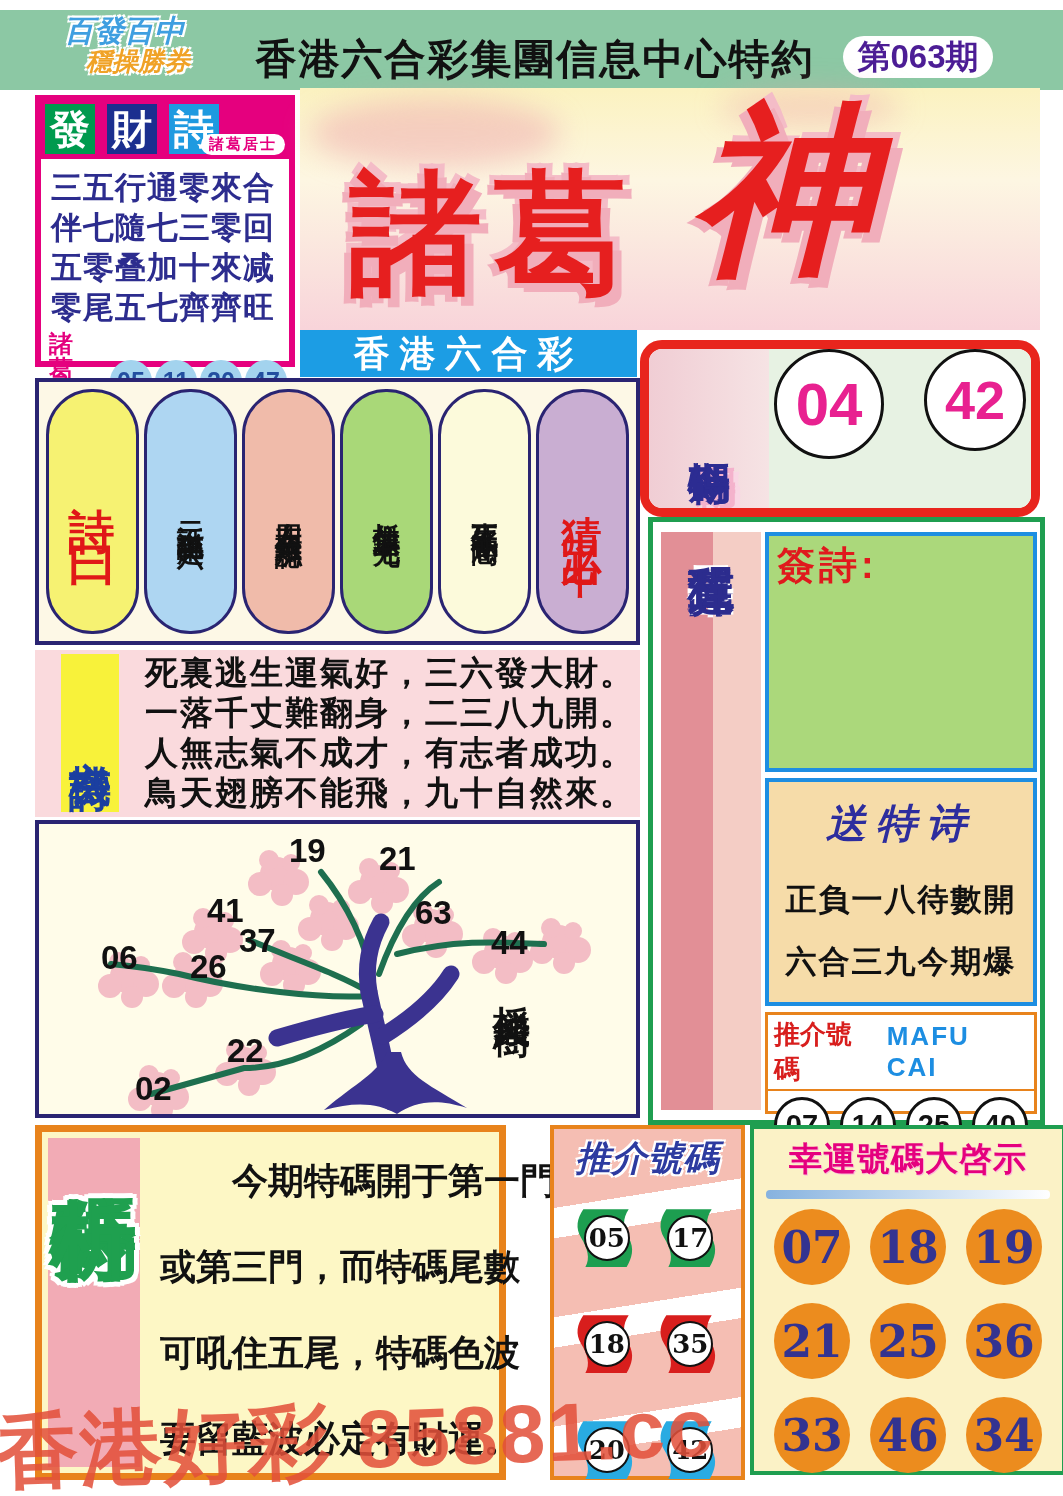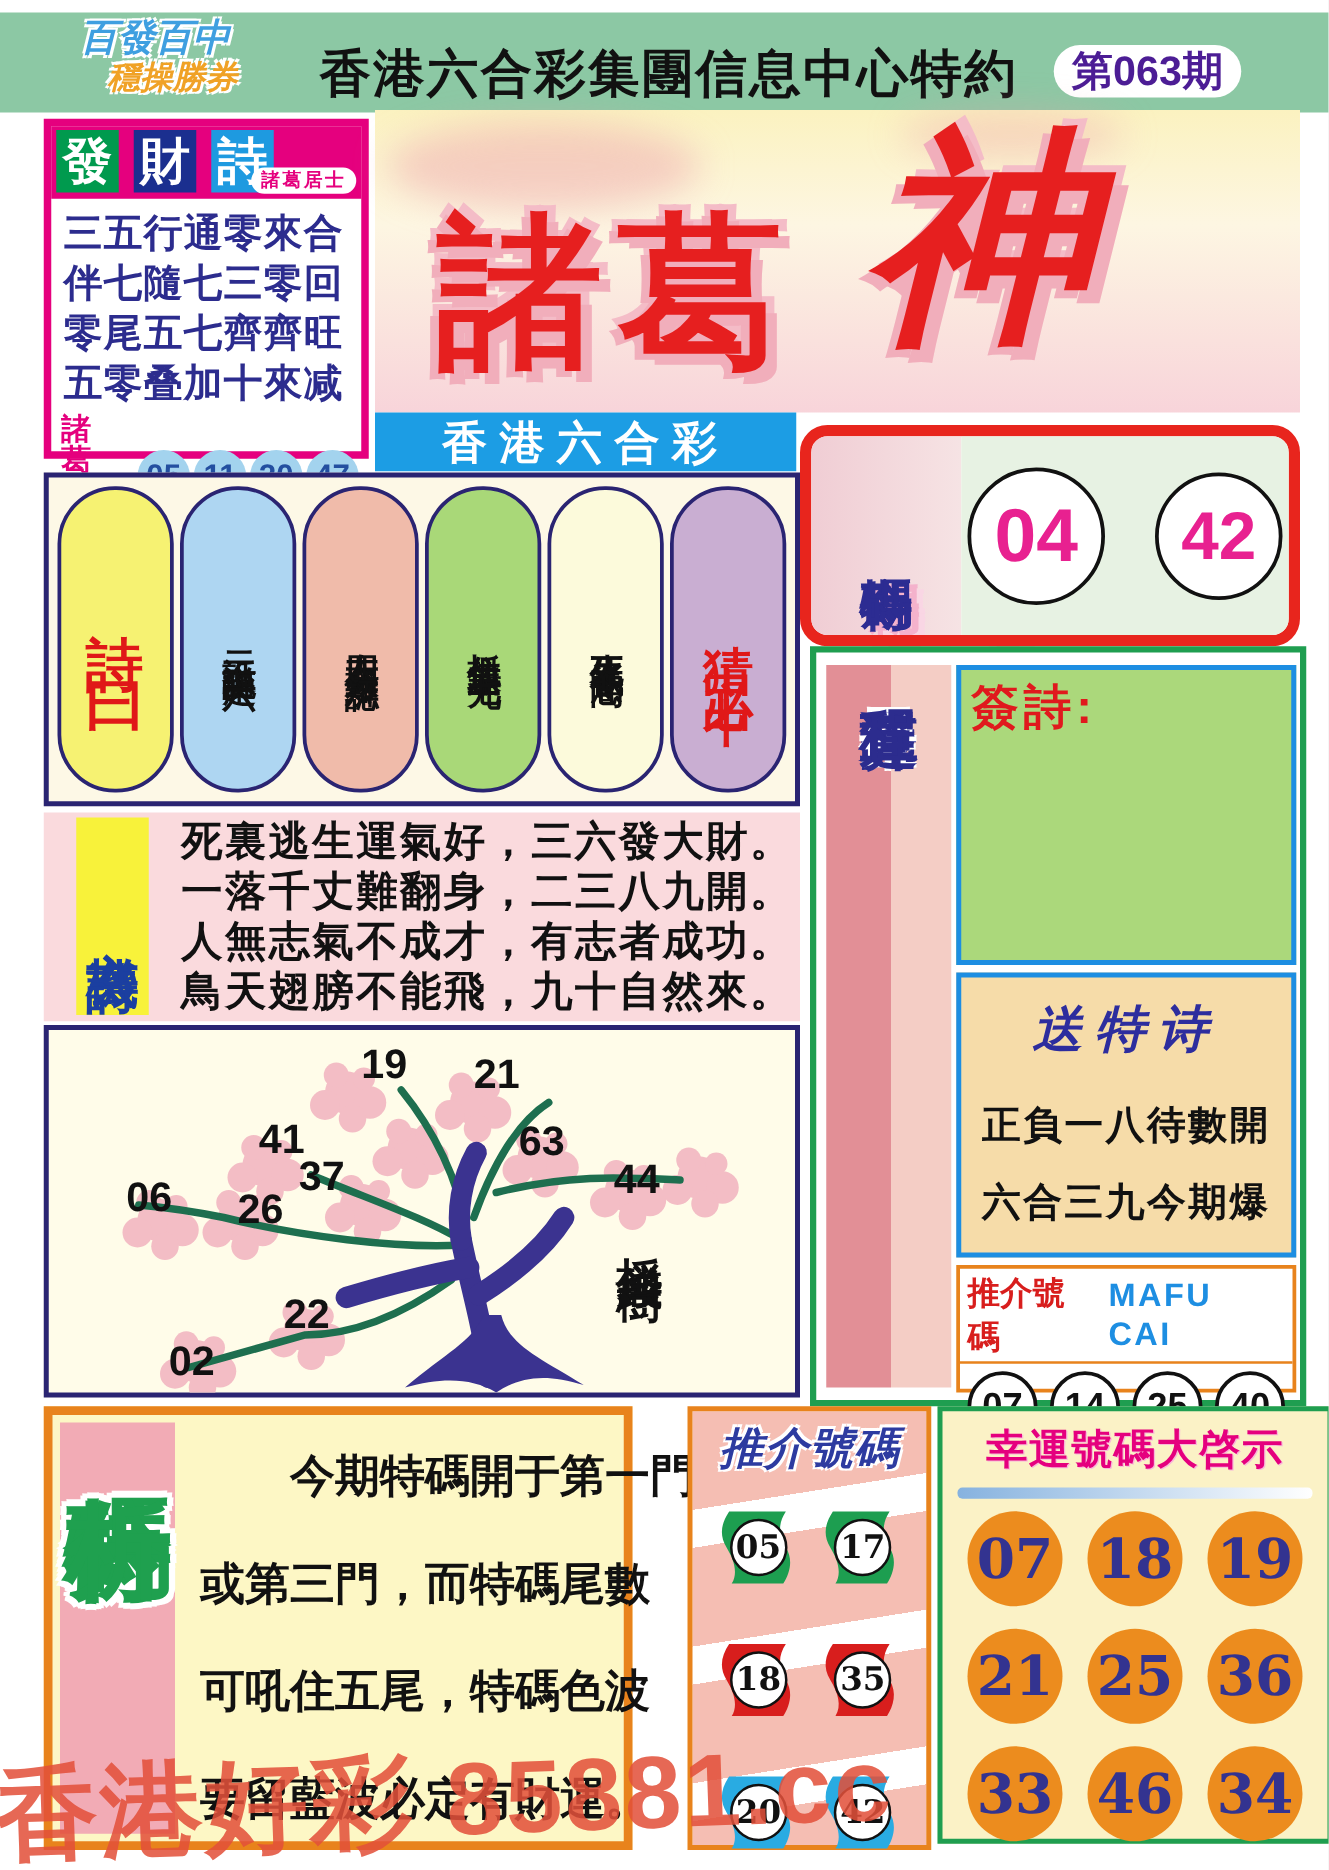--- a/index.html
+++ b/index.html
@@ -43,21 +43,21 @@
          text-shadow:10px 10px 0 #f1aebb,-8px 6px 0 #f1aebb,8px -6px 0 #f4bcc7;}
   .banner{left:300px;top:330px;width:337px;height:47px;background:#1c9de4;color:#fff;
          font-size:36px;font-weight:bold;text-align:center;line-height:47px;letter-spacing:10px;}
 
   
   .tema{left:640px;top:340px;width:400px;height:177px;background:#fff;border-radius:22px;
         border:9px solid #e8251d;box-sizing:border-box;display:flex;overflow:hidden;}
   .tema-l{width:120px;background:linear-gradient(90deg,#f0cdd4,#f6e3e4);display:flex;align-items:center;justify-content:center;}
   .tema-lab{writing-mode:vertical-rl;font-size:42px;font-weight:bold;color:#2c2c92;letter-spacing:0px;
         line-height:1.0;text-shadow:6px 4px 0 #f4b2cc,11px 8px 0 #f9d6e4;}
-  .tema-r{flex:1;background:#e7f2e3;display:flex;align-items:center;justify-content:center;gap:40px;}
+  .tema-r{flex:1;background:#e7f2e3;display:flex;justify-content:center;gap:40px;}
   .tema-ball{width:104px;height:104px;border-radius:50%;background:#fff;border:3px solid #111;
         color:#e82190;font-size:60px;font-weight:bold;display:flex;align-items:center;justify-content:center;}
 
   
   .pills{left:35px;top:378px;width:605px;height:267px;background:#fdf8e6;border:4px solid #2a2472;
         box-sizing:border-box;display:flex;gap:5px;padding:7px;}
   .pill{flex:1;border:3px solid #2a2472;border-radius:46px;display:flex;align-items:center;justify-content:center;box-sizing:border-box;}
   .pill span{writing-mode:vertical-rl;text-orientation:upright;font-weight:bold;color:#111;
         font-family:"DejaVu Serif",serif;}
   .p1{background:#f6f272;} .p1 span{color:#e01818;font-size:46px;letter-spacing:42px;}
@@ -151,22 +151,22 @@
   <div class="abs fcs">
     <div class="fcs-head">
       <div class="fcs-sq" style="left:4px;background:#009a4e;">發</div>
       <div class="fcs-sq" style="left:66px;background:#1b2f8f;">財</div>
       <div class="fcs-sq" style="left:128px;background:#1e9ae0;">詩</div>
       <div class="fcs-author">諸葛居士</div>
     </div>
     <div class="fcs-poem">
       <div>三五行通零來合</div>
       <div>伴七隨七三零回</div>
+      <div>五零叠加十來减</div>
       <div>零尾五七齊齊旺</div>
-      <div>五零叠加十來减</div>
     </div>
     <div class="fcs-bot">
       <div class="fcs-lab">
         <div>諸葛</div>
         <div>推介</div>
       </div>
       <div class="fcs-balls">
         <div class="ballb">05</div>
         <div class="ballb">11</div>
         <div class="ballb">20</div>

